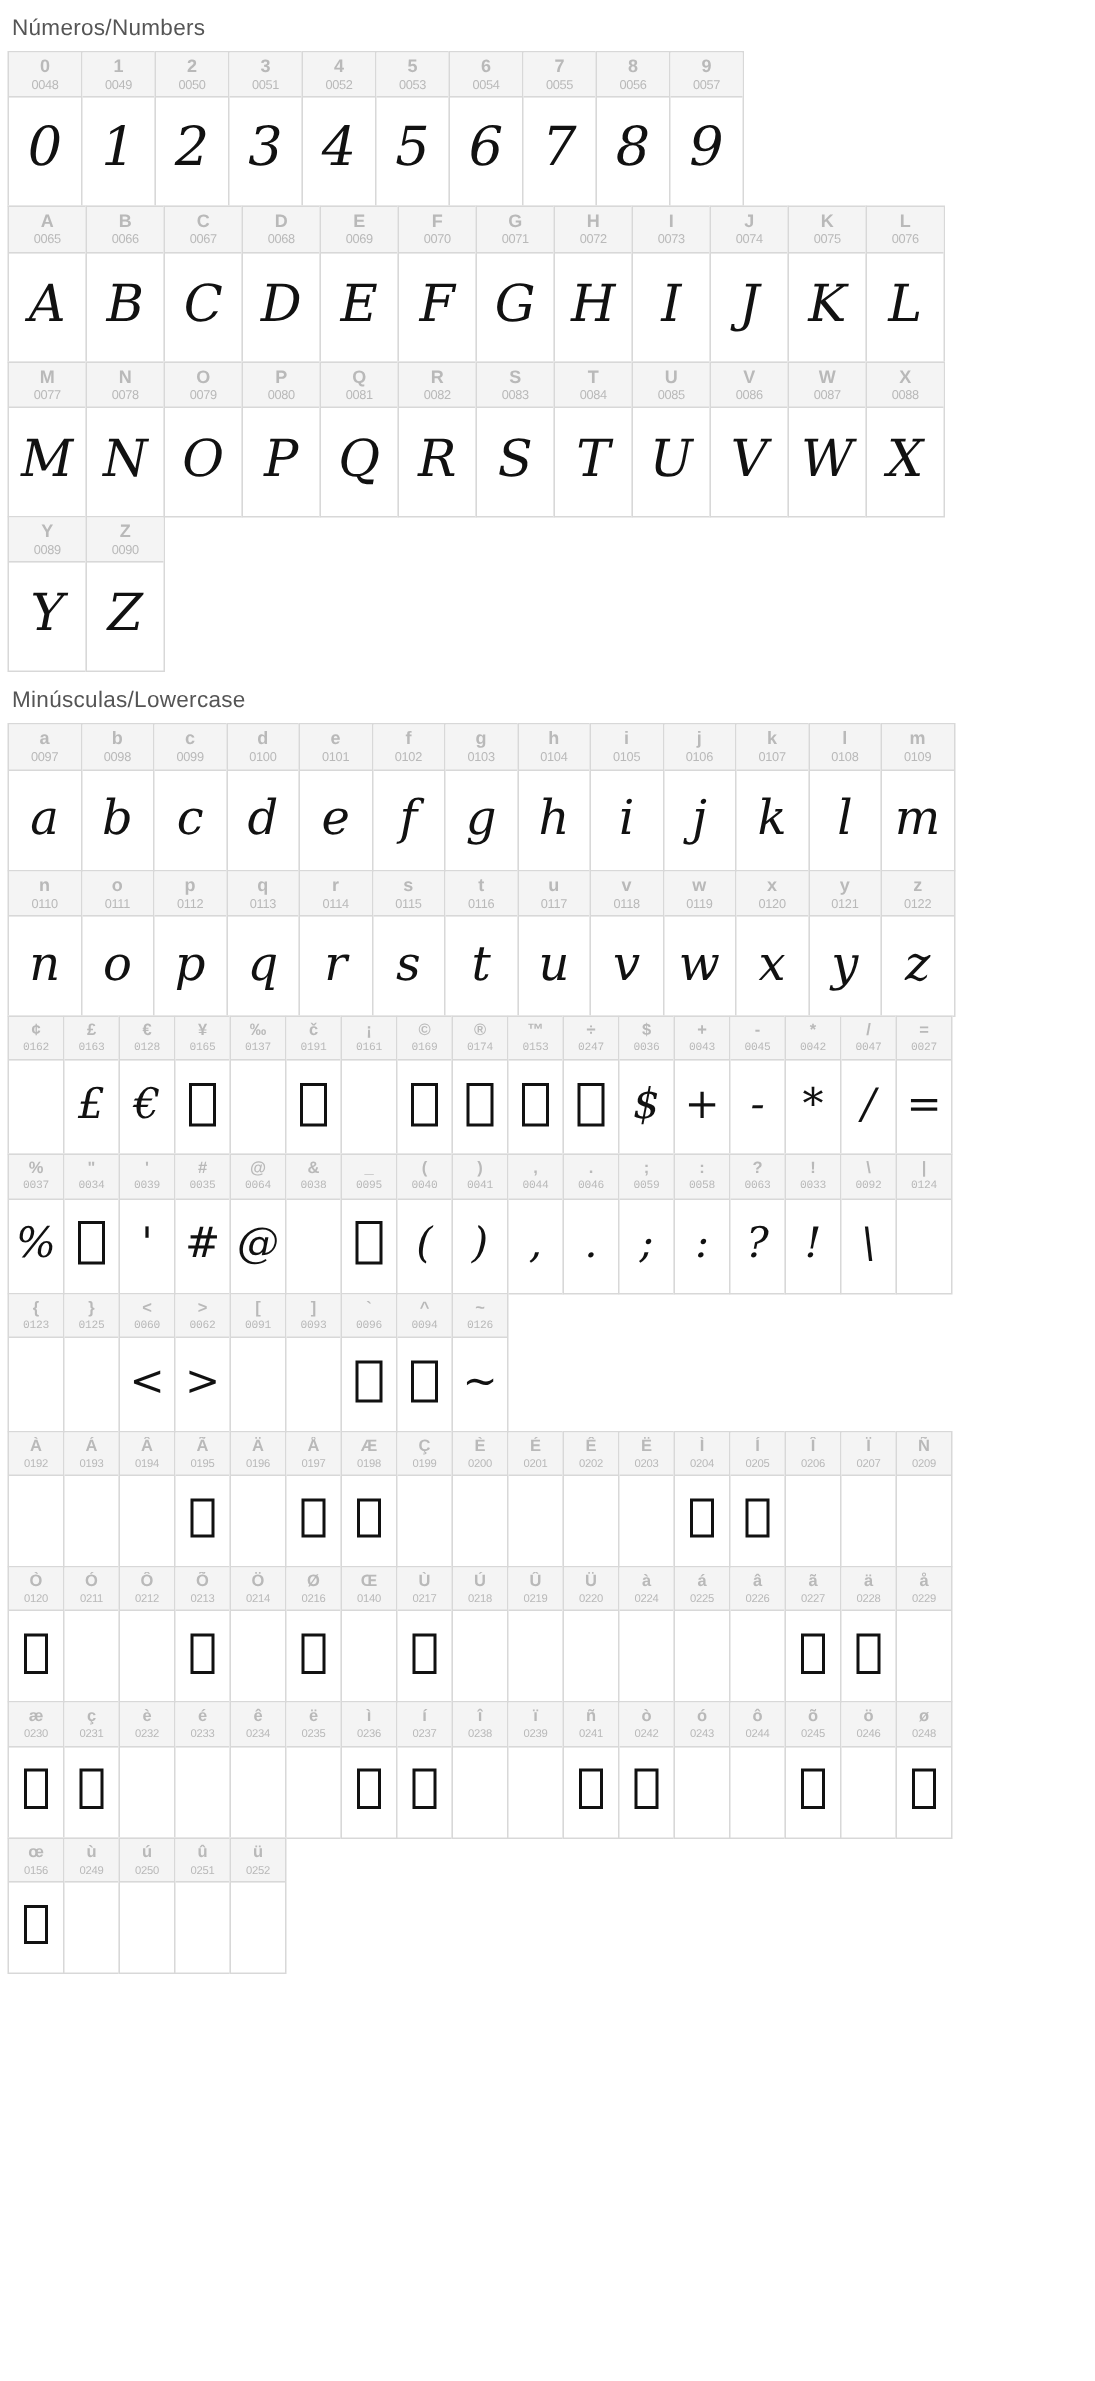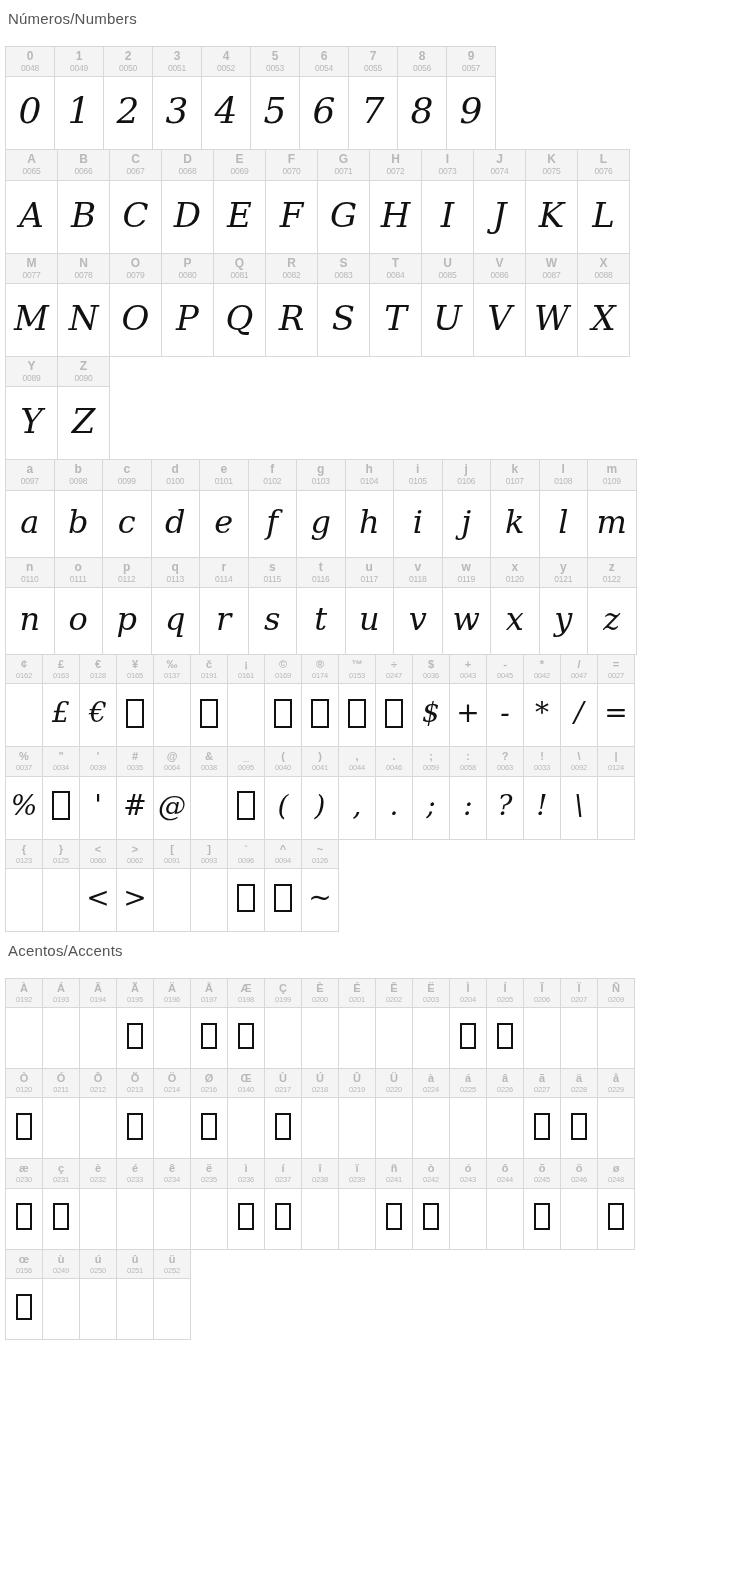--- a/index.html
+++ b/index.html
@@ -15,21 +15,21 @@
   .page {
     width: 730px;
     box-sizing: border-box;
     padding: 0 0 10px 0;
   }
   .section-title {
     font-size: 15px;
     color: #555555;
     font-weight: normal;
     margin: 0;
-    padding: 10px 0 20px 8px;
+    padding: 10px 0 8px 8px;
     letter-spacing: 0.2px;
   }
   .grid {
     display: flex;
     flex-wrap: wrap;
     margin-left: 6px;
     width: 640px;
   }
   .cell {
     box-sizing: border-box;
@@ -81,21 +81,21 @@
 
   .upcase .cell { width: 53px; }
   .upcase .glyph { font-size: 34px; min-height: 56px; }
 
   .lowercase .cell { width: 49.5px; }
   .lowercase .glyph { font-size: 32px; min-height: 50px; }
 
   .symbols .cell { width: 38px; }
   .symbols .glyph { font-size: 28px; min-height: 46px; }
   .symbols .cell .ch { font-size: 11px; }
-  .symbols .cell .code { font-size: 7.5px; }
+  .symbols .cell .code { font-size: 7.5px; font-family: Liberation Mono, monospace; }
 
   .accents .cell { width: 38px; }
   .accents .glyph { font-size: 26px; min-height: 44px; }
   .accents .cell .ch { font-size: 11px; }
   .accents .cell .code { font-size: 7.5px; }
 
   .tofu {
     display: inline-block;
     width: 0.62em;
     height: 1.02em;
@@ -358,20 +358,21 @@
         <div class="glyph">Y</div>
       </div>
       <div class="cell">
         <div class="head">
           <span class="ch">Z</span>
           <span class="code">0090</span>
         </div>
         <div class="glyph">Z</div>
       </div>
     </div>
+    <div class="section-title">Minúsculas/Lowercase</div>
     <div class="grid lowercase">
       <div class="cell">
         <div class="head">
           <span class="ch">a</span>
           <span class="code">0097</span>
         </div>
         <div class="glyph">a</div>
       </div>
       <div class="cell">
         <div class="head">
@@ -865,21 +866,20 @@
         </div>
       </div>
       <div class="cell">
         <div class="head">
           <span class="ch">~</span>
           <span class="code">0126</span>
         </div>
         <div class="glyph">~</div>
       </div>
     </div>
-    <div class="section-title">Acentos/Accents</div>
     <div class="grid accents">
       <div class="cell">
         <div class="head">
           <span class="ch">À</span>
           <span class="code">0192</span>
         </div>
         <div class="glyph"></div>
       </div>
       <div class="cell">
         <div class="head">

